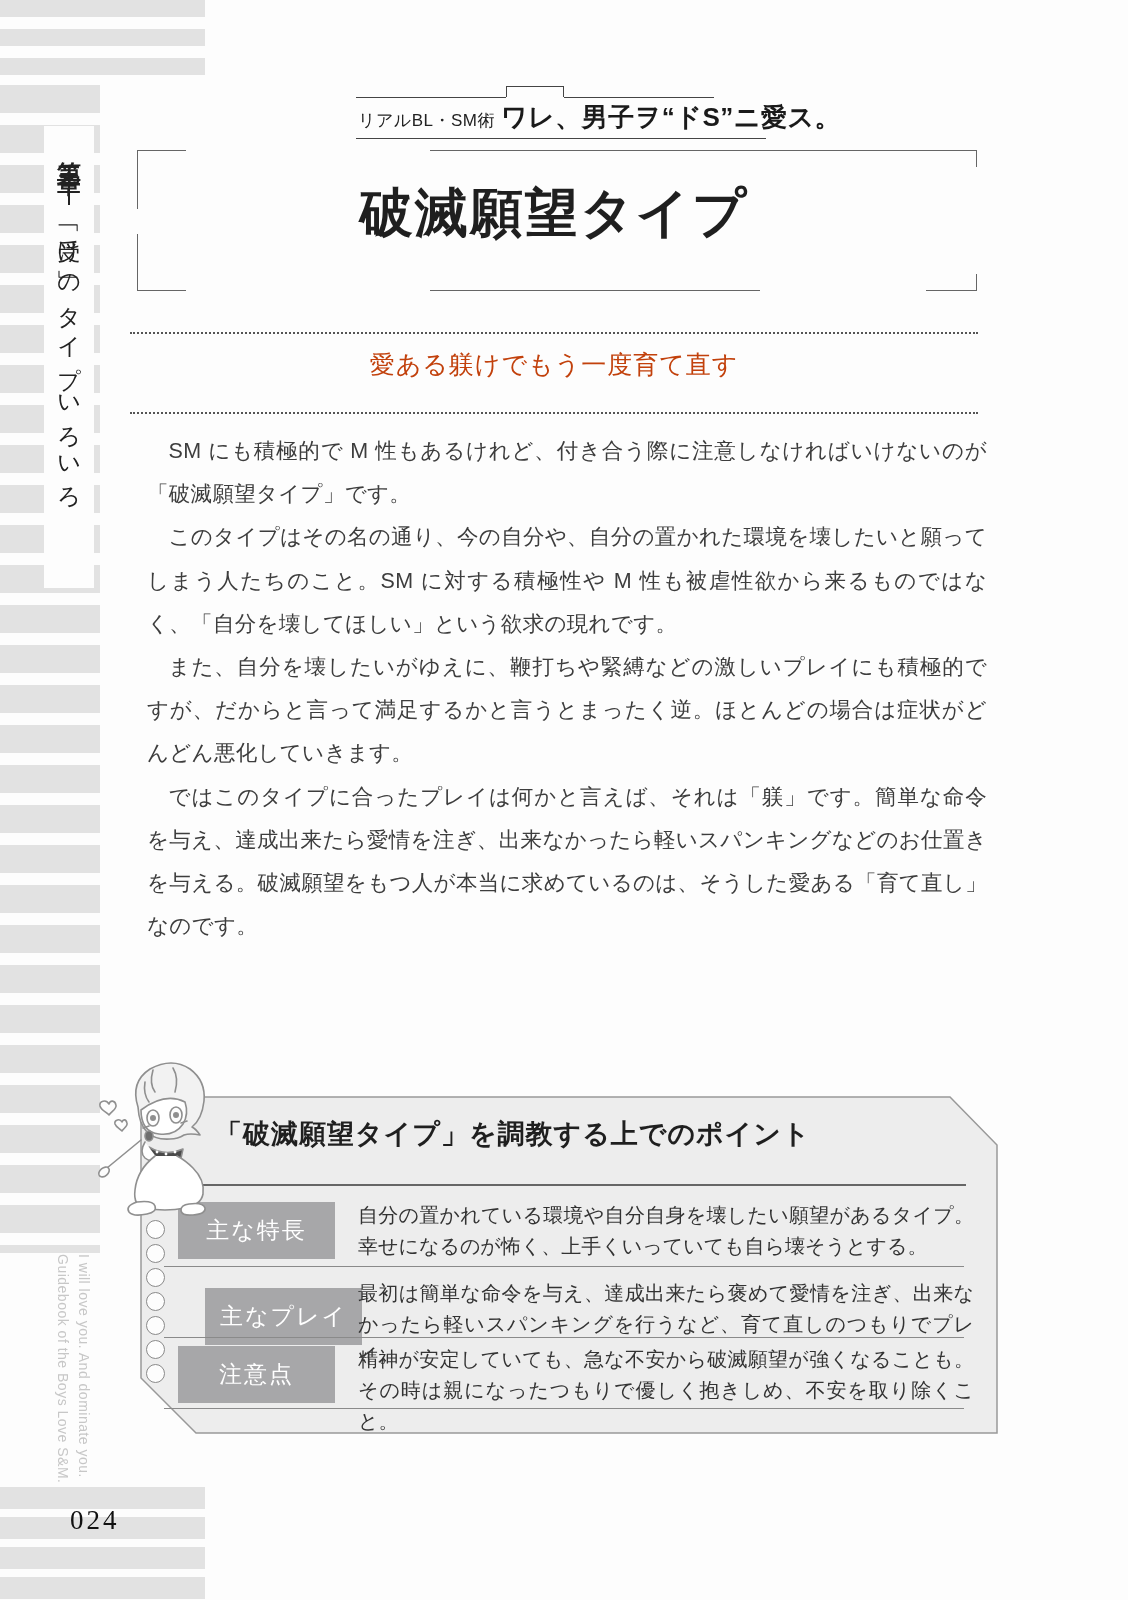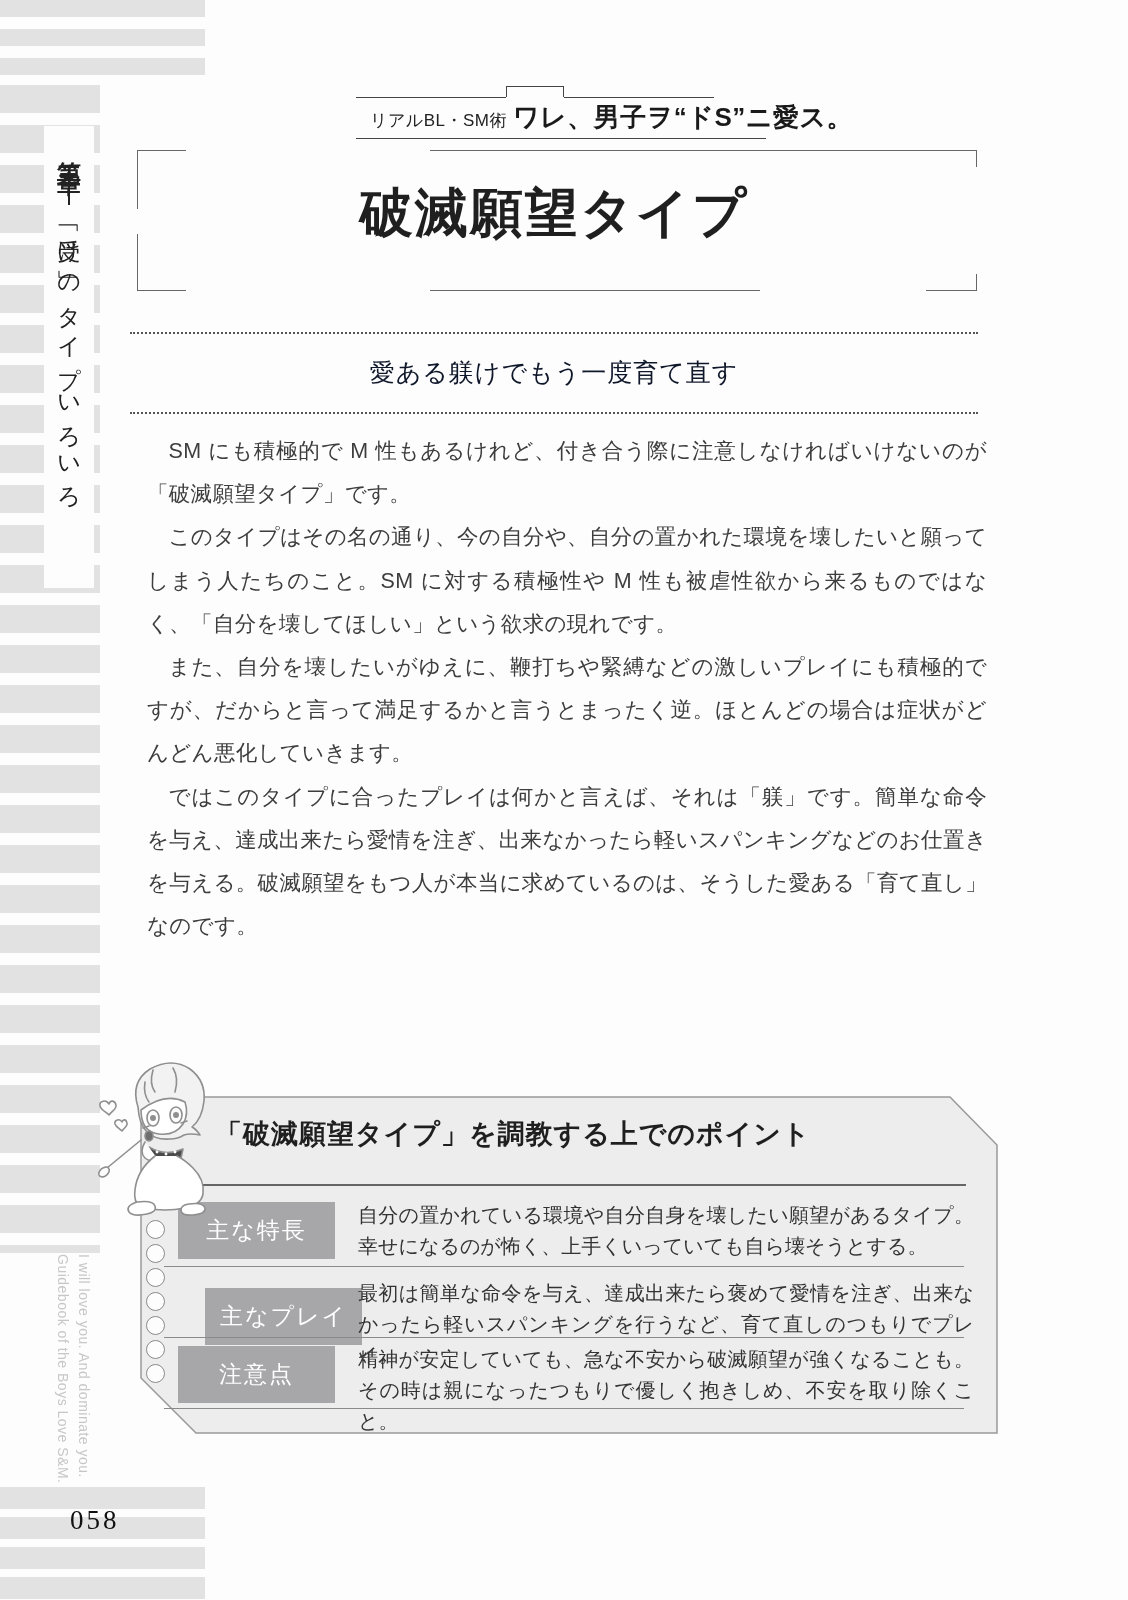--- a/index.html
+++ b/index.html
@@ -24,40 +24,40 @@
     color:#222;letter-spacing:4px;}
 
   
   .logo{position:absolute;left:356px;top:86px;width:412px;height:54px;}
   .logo-line{position:absolute;height:0;border-top:1.5px solid #444;}
   .logo-line.l{left:0;top:11px;width:150px;}
   .logo-line.r{left:208px;top:11px;width:150px;}
   .logo-line.b{left:0;top:52px;width:410px;}
   .logo-notch{position:absolute;left:150px;top:0;width:58px;height:11px;
     border:1.5px solid #444;border-bottom:none;box-sizing:border-box;}
-  .logo-row{position:absolute;left:14px;top:14px;display:flex;align-items:baseline;white-space:nowrap;}
+  .logo-row{position:absolute;left:2px;top:14px;display:flex;align-items:baseline;white-space:nowrap;}
   .logo-small{font-size:17px;color:#222;letter-spacing:0.5px;margin-right:6px;}
   .logo-big{font-size:26px;font-weight:700;color:#1a1a1a;letter-spacing:0.5px;}
 
   
   .bracket{position:absolute;}
   .b-tl{left:137px;top:150px;width:48px;height:58px;border-top:1.5px solid #666;border-left:1.5px solid #666;}
   .b-bl{left:137px;top:234px;width:48px;height:56px;border-bottom:1.5px solid #666;border-left:1.5px solid #666;}
   .b-tr{left:926px;top:150px;width:50px;height:16px;border-top:1.5px solid #666;border-right:1.5px solid #666;}
   .b-br{left:926px;top:274px;width:50px;height:16px;border-bottom:1.5px solid #666;border-right:1.5px solid #666;}
   .t-line-top{position:absolute;left:430px;top:150px;width:546px;border-top:1.5px solid #666;}
   .t-line-bottom{position:absolute;left:430px;top:290px;width:330px;border-top:1.5px solid #666;}
   .page-title{position:absolute;left:130px;top:178px;width:848px;text-align:center;
     font-size:53px;font-weight:700;color:#1f1f1f;letter-spacing:2px;}
 
   
   .dotted{position:absolute;left:130px;width:848px;border-top:2px dotted #555;}
   .d1{top:332px;} .d2{top:412px;}
-  .subtitle{position:absolute;left:130px;top:356px;width:848px;text-align:center;
-    font-size:25px;color:#0f172a;letter-spacing:1px;}
+  .subtitle{position:absolute;left:130px;top:348px;width:848px;text-align:center;
+    font-size:25px;color:#c2410c;letter-spacing:1px;}
 
   
   .body-text{position:absolute;left:147px;top:430px;width:840px;}
   .body-text p{margin:0;font-size:21.5px;line-height:43.2px;text-align:justify;
     text-indent:1em;color:#3d3d3d;letter-spacing:0.3px;}
 
   
   .points-box{position:absolute;left:140px;top:1096px;width:858px;height:388px;}
   .points-box svg.frame{position:absolute;left:0;top:0;}
   .points-heading{position:absolute;left:75px;top:20px;font-size:27px;font-weight:700;
@@ -185,19 +185,19 @@
       <ellipse cx="11" cy="120" rx="6" ry="4" transform="rotate(-40 11 120)" fill="#fdfdfd"></ellipse>
 
       <path d="M52,90 q-6,10 0,16 q6,5 12,0" fill="#ffffff"></path>
       <path d="M62,104 q-18,14 -20,34 q-2,16 10,18 q20,4 40,0 q16,-3 18,-14 q2,-14 -10,-26 q-8,-8 -16,-12" fill="#ffffff"></path>
 
       <path d="M44,150 q-12,4 -8,10 q4,5 18,2 q10,-2 8,-8 q-2,-6 -18,-4 z" fill="#ffffff"></path>
       <path d="M96,152 q14,-2 16,4 q1,6 -12,7 q-12,1 -12,-5 q0,-5 8,-6 z" fill="#ffffff"></path>
     </g>
   </svg>
 
-  <div class="page-number">058</div>
+  <div class="page-number">024</div>
   <div class="vertical-english">
     <div>I will love you. And dominate you.</div>
     <div>Guidebook of the Boys Love S&amp;M.</div>
   </div>
 
 </div>
 
 </body></html>

